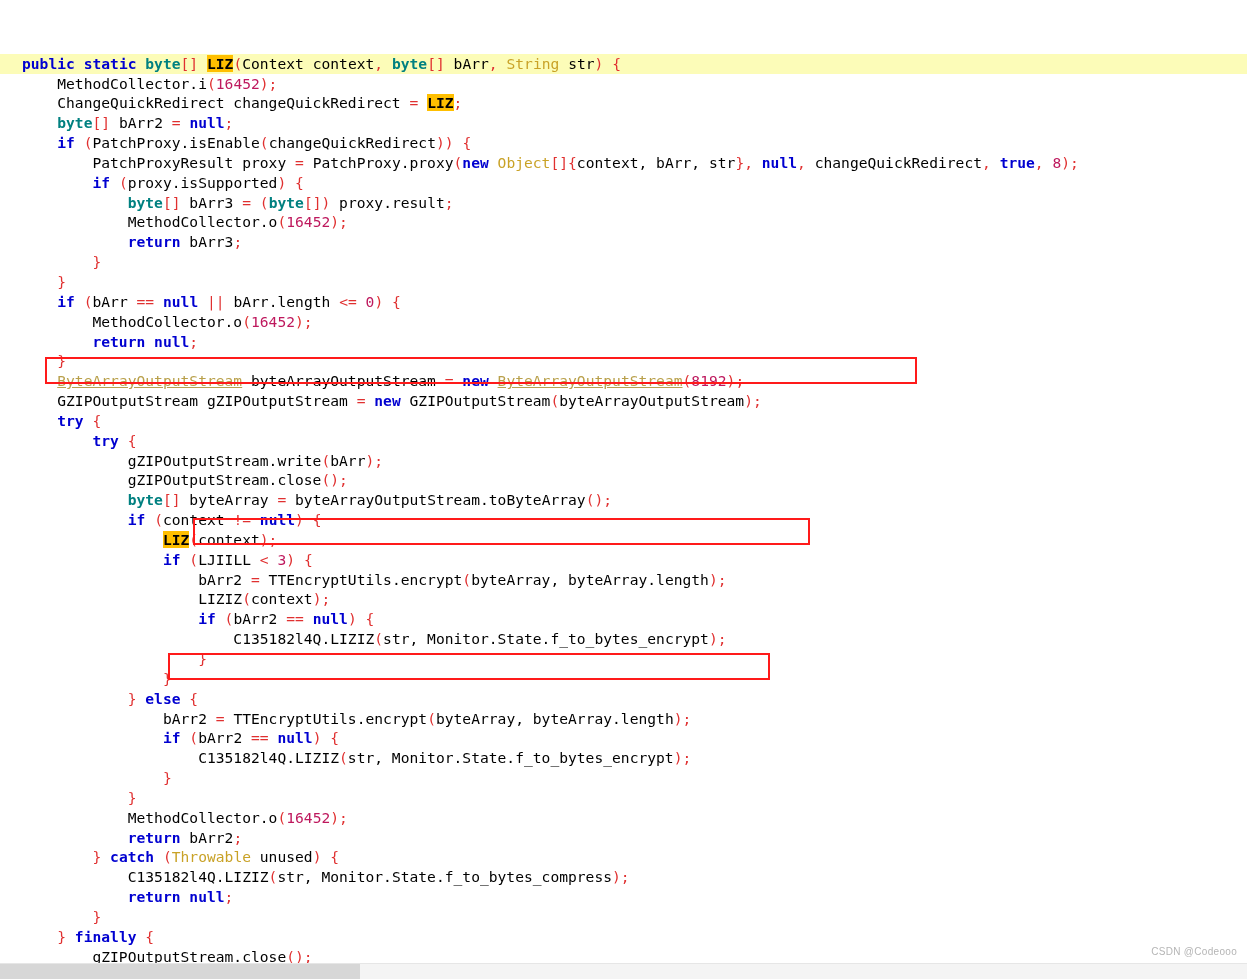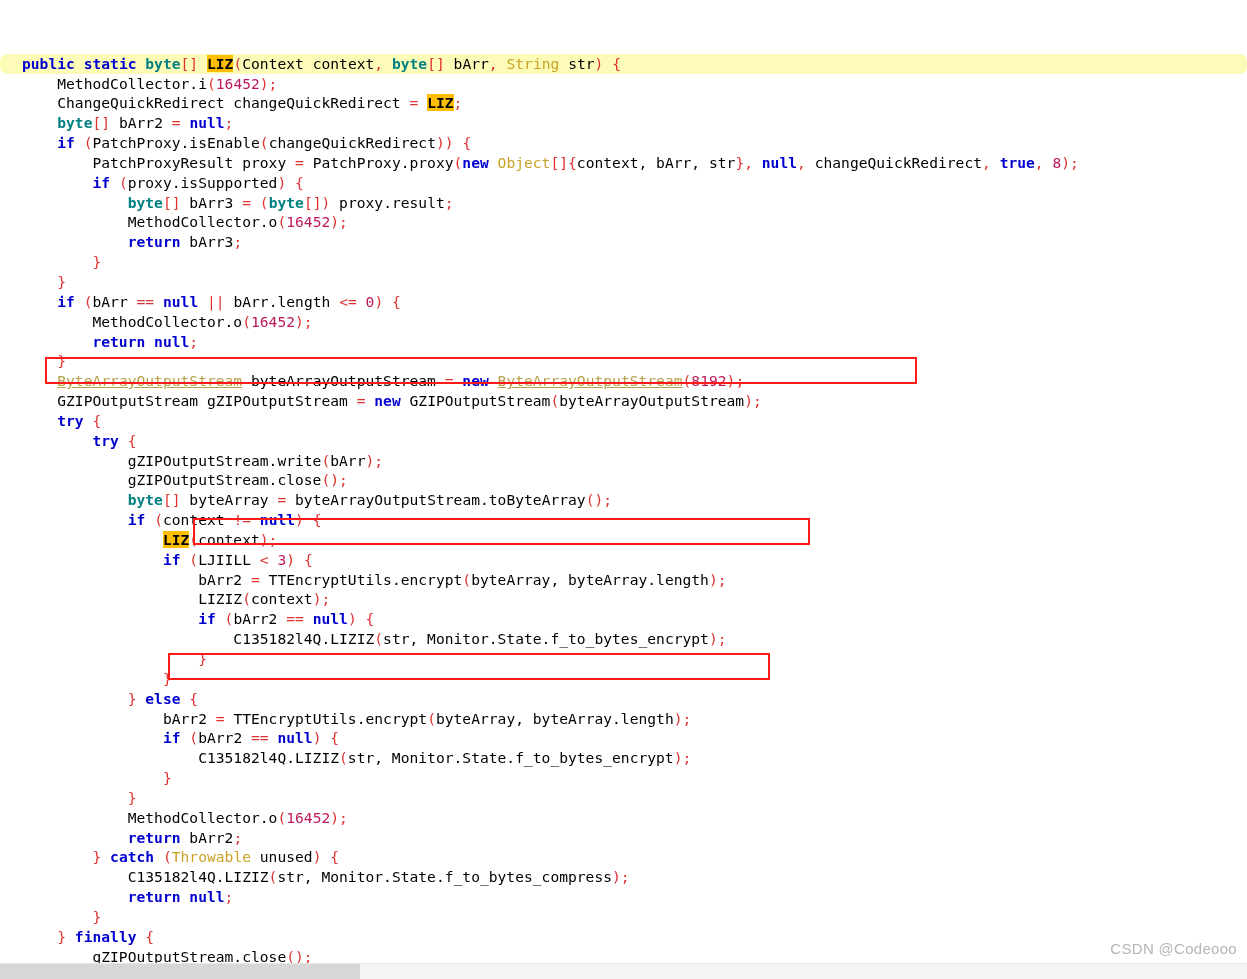--- a/index.html
+++ b/index.html
@@ -32,21 +32,20 @@
     line-height: 19.85px;
     white-space: pre;
     letter-spacing: 0.02px;
   }
 
   .ln {
     display: block;
     height: 19.85px;
     padding-left: 22px;
     color: #000000;
-    border-radius: 7px;
   }
 
   .ln.hl-line {
     background: #fcfcb8;
     width: 1247px;
     box-sizing: border-box;
   }
 
   
   .kw   { color: #0000d0; font-weight: bold; }      
@@ -69,21 +68,21 @@
   #redbox-gzip     { left: 45px;  top: 357px; width: 872px;  height: 27px; }
   #redbox-encrypt1 { left: 193px; top: 518px; width: 617px;  height: 27px; }
   #redbox-encrypt2 { left: 168px; top: 653px; width: 602px;  height: 27px; }
 
   
   #watermark {
     position: absolute;
     right: 10px;
     bottom: 22px;
     font-family: "Liberation Sans", sans-serif;
-    font-size: 15px;
+    font-size: 10px;
     color: #b5b5b5;
     letter-spacing: 0.3px;
   }
 
   
   #hscroll-track {
     position: absolute;
     left: 0;
     bottom: 0;
     width: 1247px;

